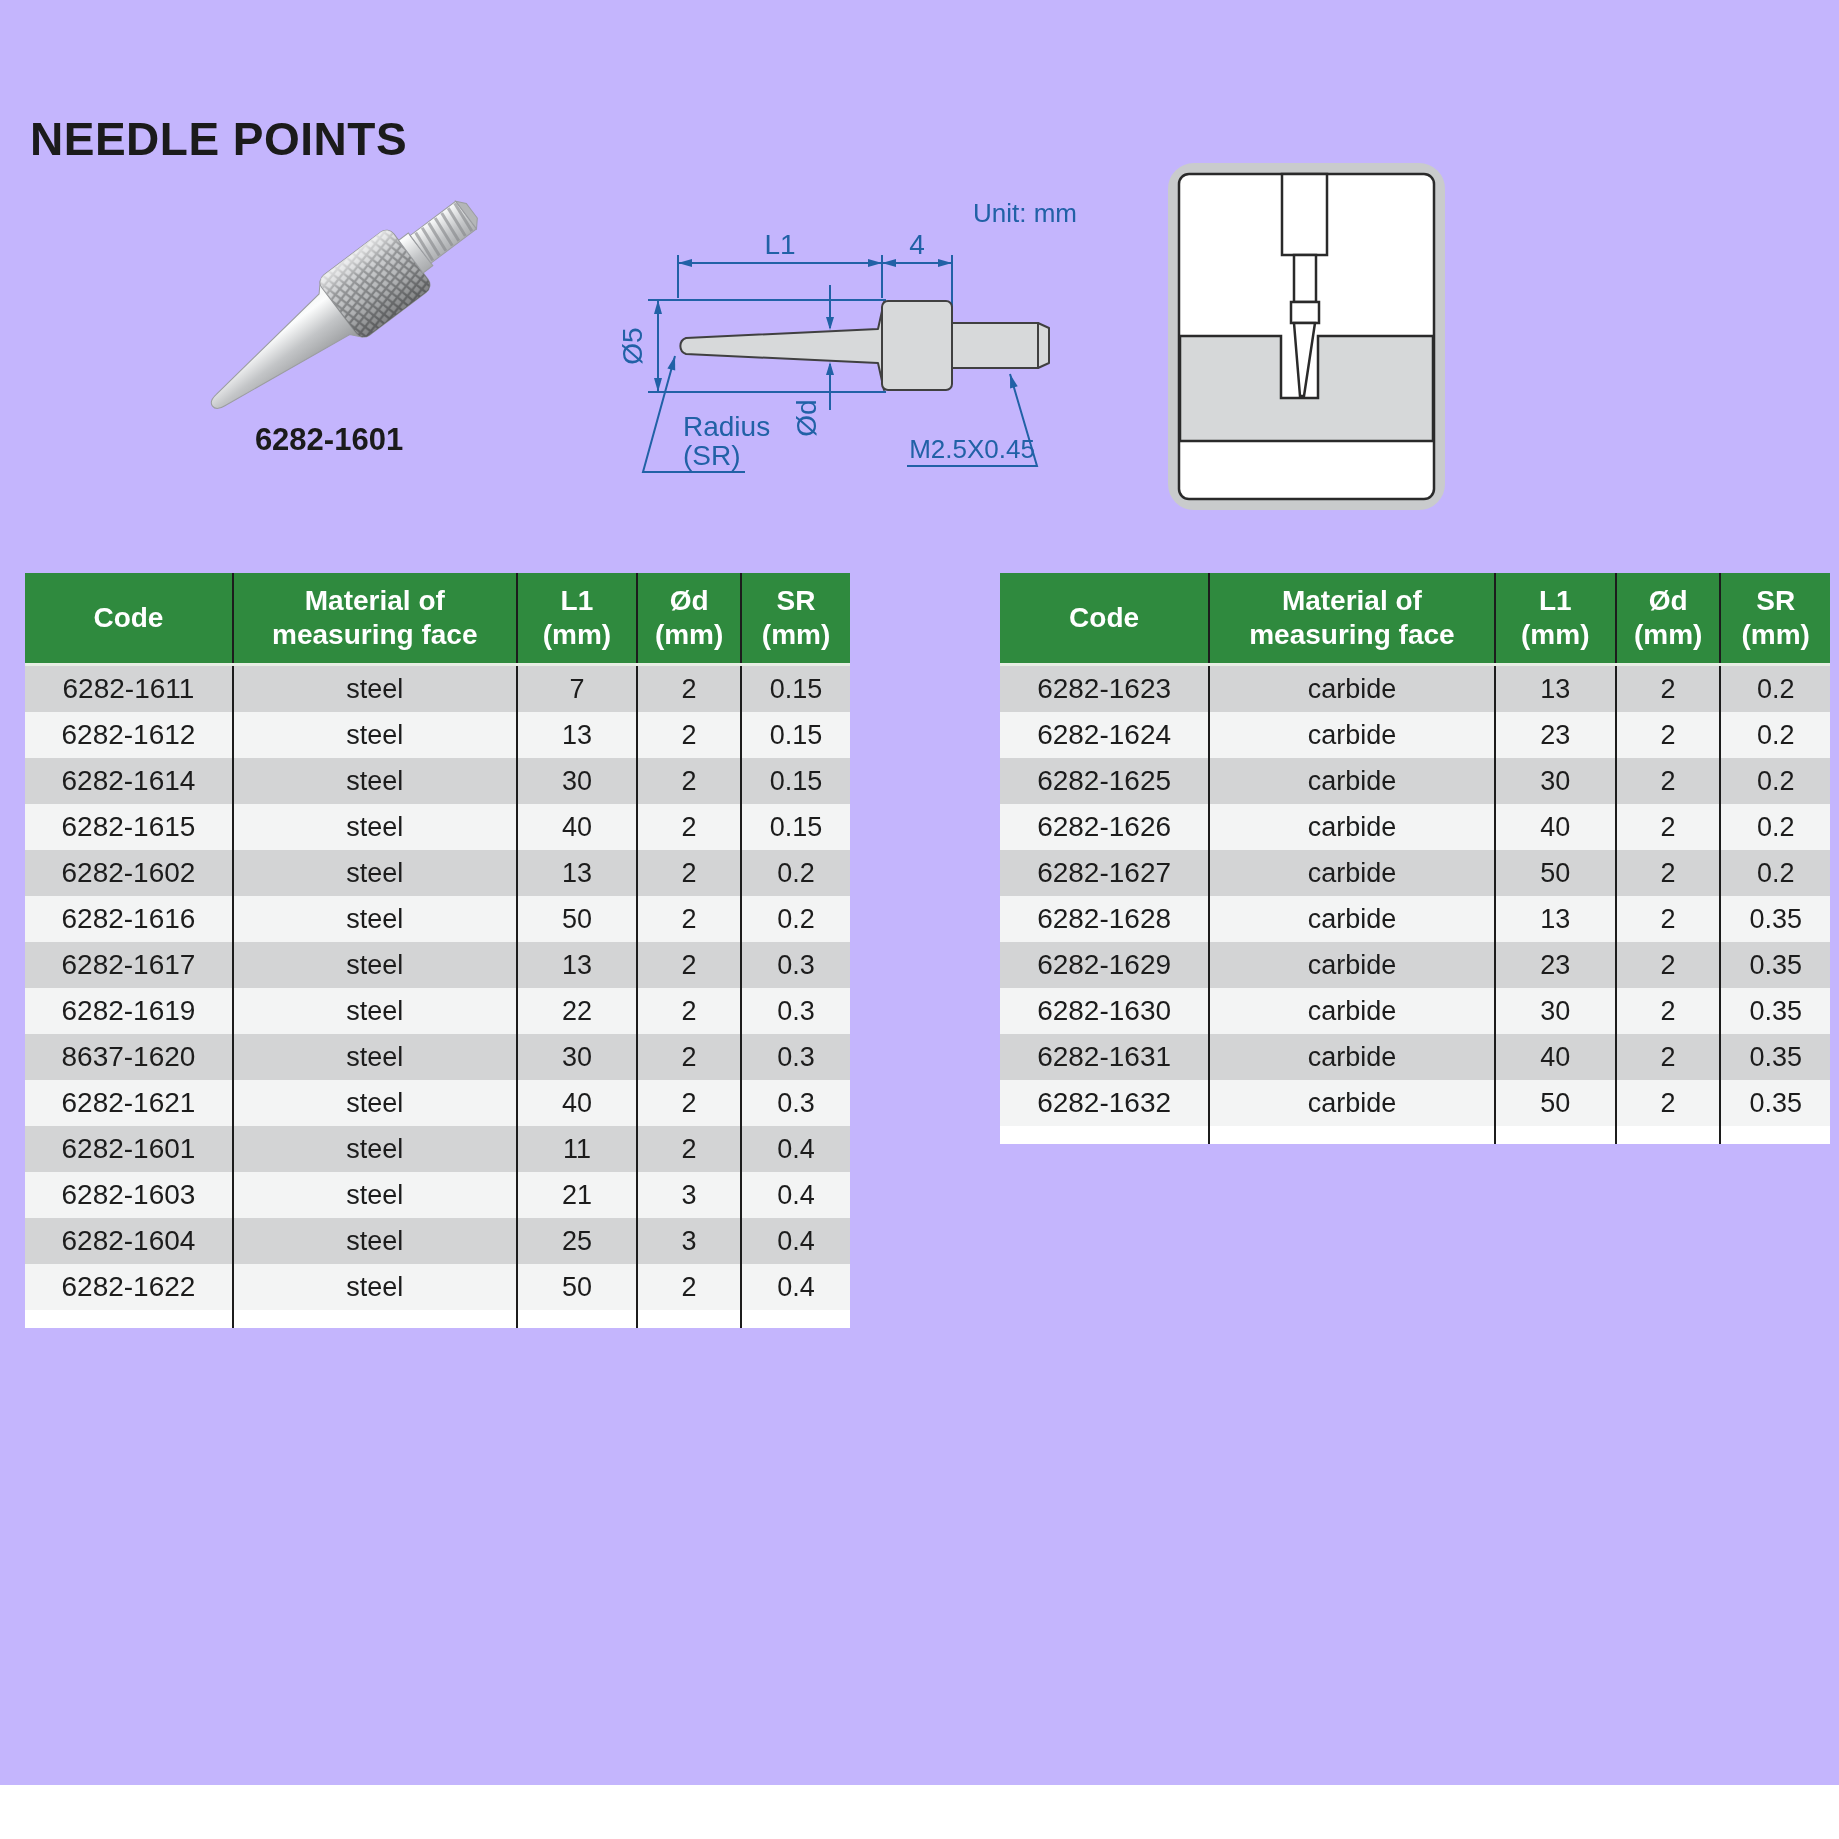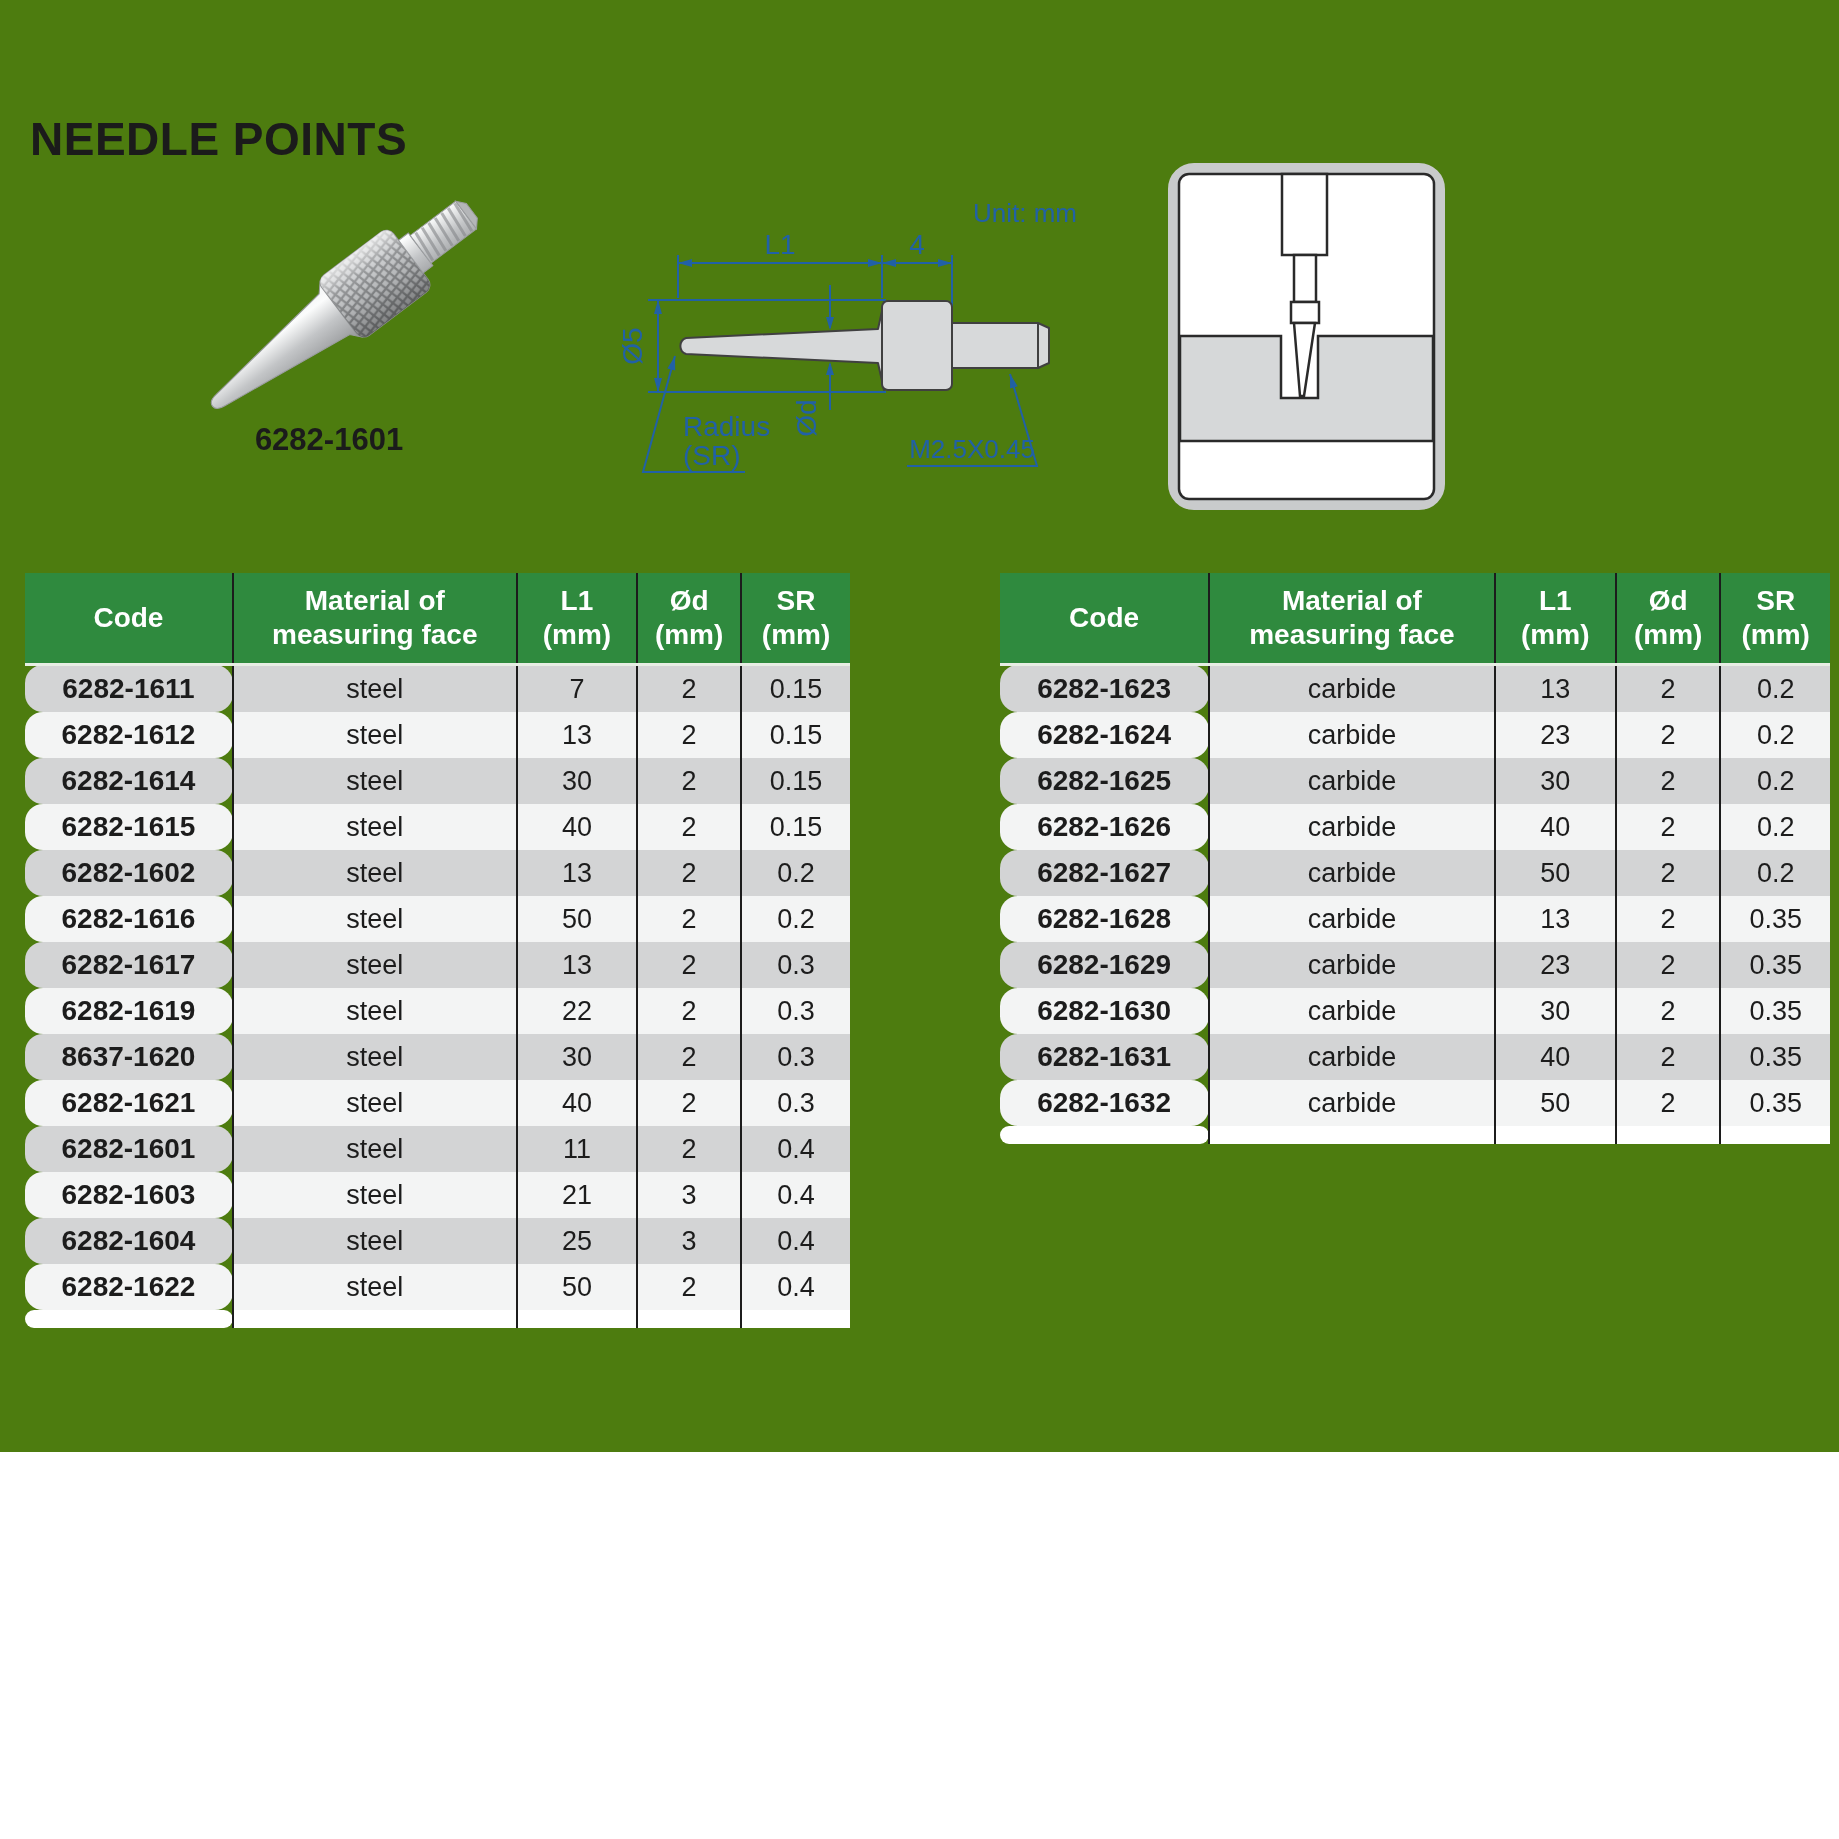--- a/index.html
+++ b/index.html
@@ -1,16 +1,16 @@
 <!DOCTYPE html>
 <html><head>
 <meta charset="utf-8">
 <style>
   html,body{margin:0;padding:0;background:#ffffff;}
-  .page{position:relative;width:1839px;height:1452px;background:#4d7c0f;overflow:hidden;
+  .page{position:relative;width:1839px;height:1785px;background:#c4b5fd;overflow:hidden;
         font-family:"Liberation Sans",sans-serif;color:#1c1c1c;}
   .title{position:absolute;left:30px;top:112px;font-size:46px;font-weight:bold;
          letter-spacing:0.5px;color:#1b1b1b;margin:0;}
   .photo-svg{position:absolute;left:168px;top:158px;}
   .photo-label{position:absolute;left:229px;top:422px;width:200px;text-align:center;
                font-size:31px;font-weight:bold;color:#1b1b1b;}
   .drawing-svg{position:absolute;left:540px;top:170px;}
   .usage-svg{position:absolute;left:1165px;top:160px;}
   .dimtext{font-family:"Liberation Sans",sans-serif;fill:#2161a6;}
   
@@ -22,21 +22,21 @@
   .spec col:nth-child(2){width:34.4%;}
   .spec col:nth-child(3){width:14.6%;}
   .spec col:nth-child(4){width:12.6%;}
   .spec col:nth-child(5){width:13.2%;}
   .spec th,.spec td{border-right:2px solid #1c1c1c;padding:0;text-align:center;}
   .spec th:last-child,.spec td:last-child{border-right:none;margin-top:8px;}
   .spec thead th{height:90px;background:#2f8a3e;color:#ffffff;font-size:28px;font-weight:bold;
                  vertical-align:middle;line-height:1.22;border-bottom:3px solid #e7eee4;}
   .spec thead th span{display:block;}
   .spec tbody td{height:46px;font-size:27px;color:#1c1c1c;vertical-align:middle;}
-  .spec tbody td:first-child{font-weight:bold;font-size:28px;border-radius:18px;}
+  .spec tbody td:first-child{font-weight:normal;font-size:28px;}
   .spec tbody tr:nth-child(odd) td{background:#d3d4d5;}
   .spec tbody tr:nth-child(even) td{background:#f3f4f4;}
   .spec tbody tr.tail td{background:#ffffff;height:18px;}
 </style>
 </head>
 <body>
 
 <div class="page">
 
   <h1 class="title">NEEDLE POINTS</h1>

